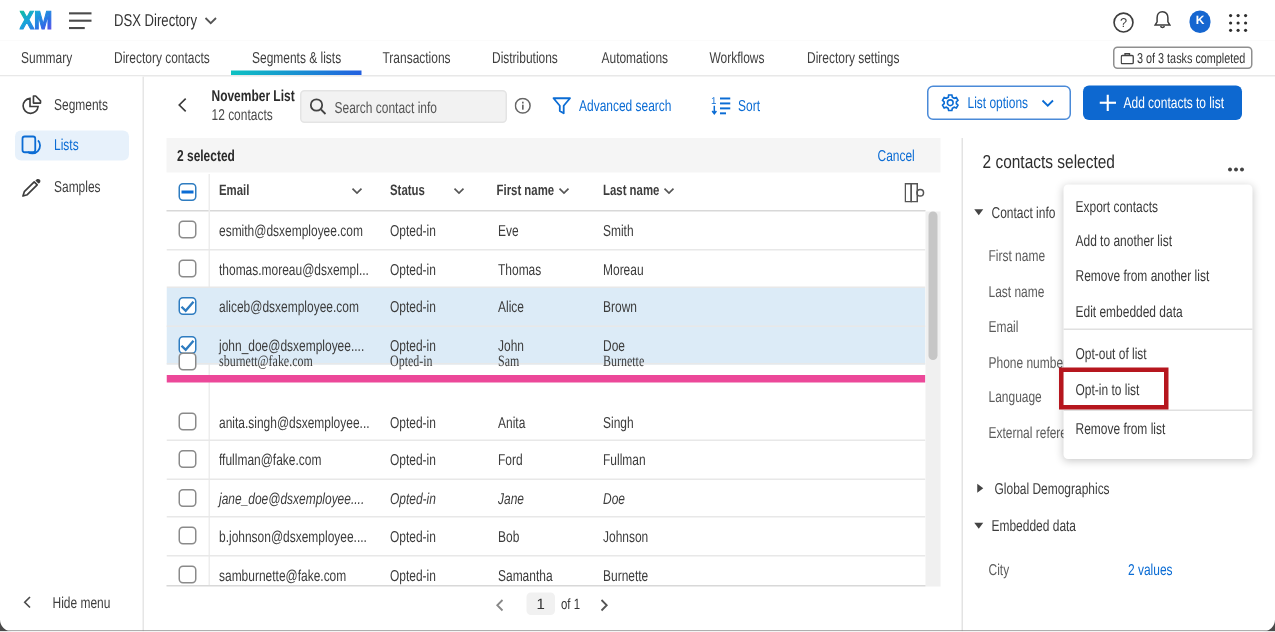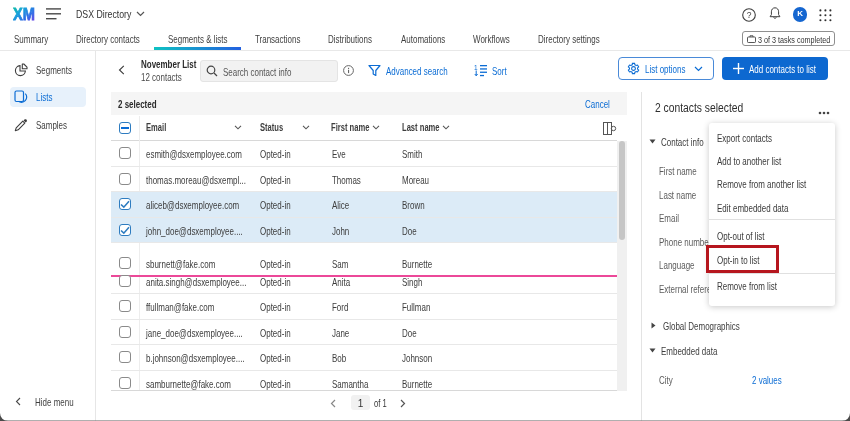--- a/index.html
+++ b/index.html
@@ -216,42 +216,42 @@
       <div style="position:absolute;left:7.5px;top:6px;width:12px;height:12px;border:1.4px solid #2e7cc0;border-radius:3px;background:#fff;">
           <svg width="10" height="9" viewBox="0 0 10 9" style="margin:1px 0 0 0.5px;display:block;">
             <path d="M1 4.5 L3.8 7.2 L9 1.2" stroke="#2e7cc0" stroke-width="1.6" fill="none"></path>
           </svg>
         </div>
       <div style="position:absolute;transform:scaleX(0.76);transform-origin:0 50%;white-space:nowrap;left:35px;top:7px;">john_doe@dsxemployee....</div>
       <div style="position:absolute;transform:scaleX(0.76);transform-origin:0 50%;white-space:nowrap;left:149px;top:7px;">Opted-in</div>
       <div style="position:absolute;transform:scaleX(0.76);transform-origin:0 50%;white-space:nowrap;left:221px;top:7px;">John</div>
       <div style="position:absolute;transform:scaleX(0.76);transform-origin:0 50%;white-space:nowrap;left:291px;top:7px;">Doe</div>
     </div>
-    <div style="position:absolute;left:0;top:110px;width:505.5px;height:25.5px;border-bottom:2px solid #ec4899;">
+    <div style="position:absolute;left:0;top:88px;width:505.5px;height:25.5px;border-bottom:5px solid #ec4899;font-family:Liberation Serif, serif;">
       <div style="position:absolute;left:7.5px;top:6px;width:12px;height:12px;border:1.2px solid #8a8a8a;border-radius:3px;background:#fff;"></div>
       <div style="position:absolute;transform:scaleX(0.76);transform-origin:0 50%;white-space:nowrap;left:35px;top:7px;">sburnett@fake.com</div>
       <div style="position:absolute;transform:scaleX(0.76);transform-origin:0 50%;white-space:nowrap;left:149px;top:7px;">Opted-in</div>
       <div style="position:absolute;transform:scaleX(0.76);transform-origin:0 50%;white-space:nowrap;left:221px;top:7px;">Sam</div>
       <div style="position:absolute;transform:scaleX(0.76);transform-origin:0 50%;white-space:nowrap;left:291px;top:7px;">Burnette</div>
     </div>
     <div style="position:absolute;left:0;top:127.5px;width:505.5px;height:25.5px;border-bottom:1px solid #e8e8e8;">
       <div style="position:absolute;left:7.5px;top:6px;width:12px;height:12px;border:1.2px solid #8a8a8a;border-radius:3px;background:#fff;"></div>
       <div style="position:absolute;transform:scaleX(0.76);transform-origin:0 50%;white-space:nowrap;left:35px;top:7px;">anita.singh@dsxemployee...</div>
       <div style="position:absolute;transform:scaleX(0.76);transform-origin:0 50%;white-space:nowrap;left:149px;top:7px;">Opted-in</div>
       <div style="position:absolute;transform:scaleX(0.76);transform-origin:0 50%;white-space:nowrap;left:221px;top:7px;">Anita</div>
       <div style="position:absolute;transform:scaleX(0.76);transform-origin:0 50%;white-space:nowrap;left:291px;top:7px;">Singh</div>
     </div>
     <div style="position:absolute;left:0;top:153.0px;width:505.5px;height:25.5px;border-bottom:1px solid #e8e8e8;">
       <div style="position:absolute;left:7.5px;top:6px;width:12px;height:12px;border:1.2px solid #8a8a8a;border-radius:3px;background:#fff;"></div>
       <div style="position:absolute;transform:scaleX(0.76);transform-origin:0 50%;white-space:nowrap;left:35px;top:7px;">ffullman@fake.com</div>
       <div style="position:absolute;transform:scaleX(0.76);transform-origin:0 50%;white-space:nowrap;left:149px;top:7px;">Opted-in</div>
       <div style="position:absolute;transform:scaleX(0.76);transform-origin:0 50%;white-space:nowrap;left:221px;top:7px;">Ford</div>
       <div style="position:absolute;transform:scaleX(0.76);transform-origin:0 50%;white-space:nowrap;left:291px;top:7px;">Fullman</div>
     </div>
-    <div style="position:absolute;left:0;top:178.5px;width:505.5px;height:25.5px;border-bottom:1px solid #e8e8e8;">
+    <div style="position:absolute;left:0;top:178.5px;width:505.5px;height:25.5px;border-bottom:1px solid #e8e8e8;font-style:italic;">
       <div style="position:absolute;left:7.5px;top:6px;width:12px;height:12px;border:1.2px solid #8a8a8a;border-radius:3px;background:#fff;"></div>
       <div style="position:absolute;transform:scaleX(0.76);transform-origin:0 50%;white-space:nowrap;left:35px;top:7px;">jane_doe@dsxemployee....</div>
       <div style="position:absolute;transform:scaleX(0.76);transform-origin:0 50%;white-space:nowrap;left:149px;top:7px;">Opted-in</div>
       <div style="position:absolute;transform:scaleX(0.76);transform-origin:0 50%;white-space:nowrap;left:221px;top:7px;">Jane</div>
       <div style="position:absolute;transform:scaleX(0.76);transform-origin:0 50%;white-space:nowrap;left:291px;top:7px;">Doe</div>
     </div>
     <div style="position:absolute;left:0;top:204.0px;width:505.5px;height:25.5px;border-bottom:1px solid #e8e8e8;">
       <div style="position:absolute;left:7.5px;top:6px;width:12px;height:12px;border:1.2px solid #8a8a8a;border-radius:3px;background:#fff;"></div>
       <div style="position:absolute;transform:scaleX(0.76);transform-origin:0 50%;white-space:nowrap;left:35px;top:7px;">b.johnson@dsxemployee....</div>
       <div style="position:absolute;transform:scaleX(0.76);transform-origin:0 50%;white-space:nowrap;left:149px;top:7px;">Opted-in</div>

